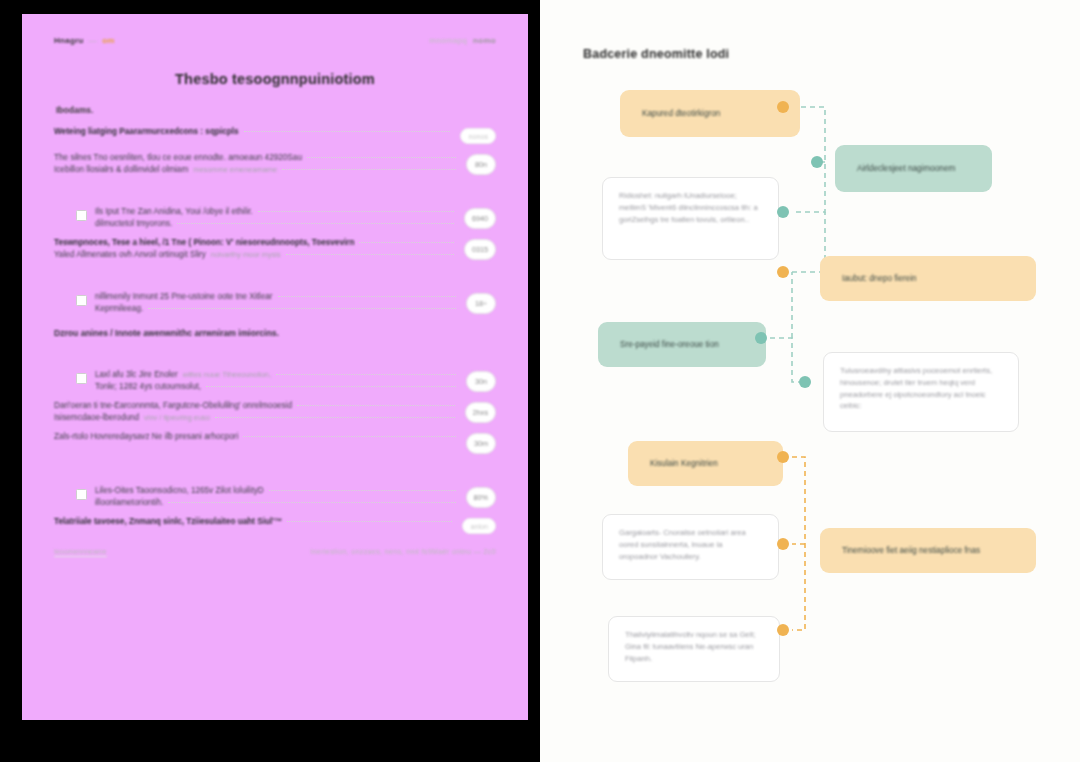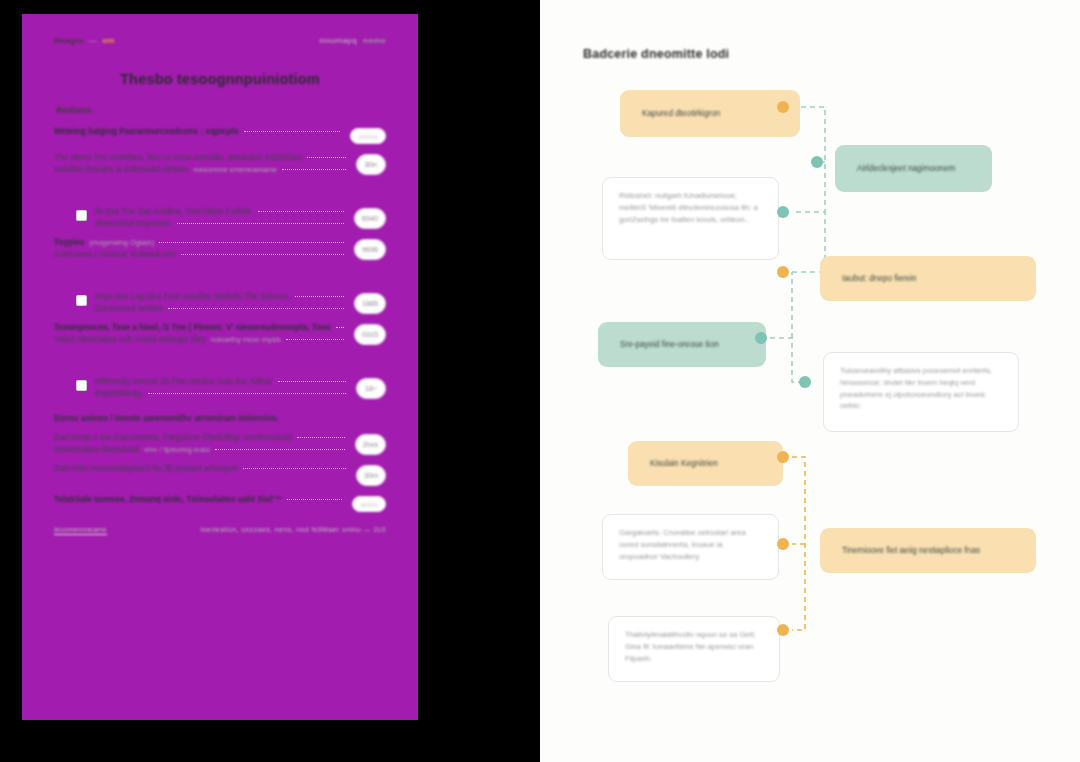--- a/index.html
+++ b/index.html
@@ -9,23 +9,24 @@
     font-family:"Liberation Sans", sans-serif;
     overflow:hidden;
     position:relative;
   }
 
   
   #stage{position:absolute;inset:0;}
 
   
   #left-page{
-    position:absolute;left:22px;top:14px;width:396px;height:706px;
-    background:#a21caf;
+    position:absolute;left:22px;top:14px;width:492px;height:706px;
+    background:#f0abfc;
     overflow:hidden;
+    padding-left:14px;
   }
   #left-inner{position:absolute;left:0;top:0;right:0;bottom:0;padding:22px 32px 10px 32px;box-sizing:border-box;}
 
   .doc-header{display:flex;justify-content:space-between;align-items:baseline;
     font-size:8px;letter-spacing:.3px;margin-bottom:26px;}
   .dh-left{display:flex;gap:5px;align-items:baseline;}
   .dh-brand{color:#3a3a3a;font-weight:700;filter:blur(1.15px);}
   .dh-sub{color:#b9b9b9;filter:blur(1.15px);}
   .dh-accent{color:#e9a23b;font-weight:700;filter:blur(1.15px);}
   .dh-right{display:flex;gap:6px;align-items:baseline;color:#c0c0c0;}
@@ -148,78 +149,65 @@
               <div class="ln ln2">
                 <span class="txt">dilmuctetol tmyorons.</span>
                 <span class="leader"></span>
               </div>
             </div>
             <span class="pill">6940</span>
           </div>
           <div class="row">
             <div class="row-body">
               <div class="ln">
-                <span class="txt b">Toypies</span>
-                <span class="txt dim">(mogerwing  Oglam)</span>
-                <span class="leader"></span>
-              </div>
-              <div class="ln ln2">
-                <span class="txt">XoriCiares / Anotoor Violnladi nim</span>
-                <span class="leader"></span>
-              </div>
-            </div>
-            <span class="pill">9696</span>
+                <span class="txt b">Teswnpnoces, Tese a hieel, /1 Tne ( Pinoon: V' niesoreudnnoopts, Toesvevirn</span>
+                <span class="leader"></span>
+              </div>
+              <div class="ln ln2">
+                <span class="txt">Yaled Allmenates ovh Anvoil ortinugit Sliry</span>
+                <span class="txt dim">noivarthy moor mysis</span>
+                <span class="leader"></span>
+              </div>
+            </div>
+            <span class="pill">0315</span>
           </div>
           <div class="row indent">
             <span class="row-icon"></span>
             <div class="row-body">
               <div class="ln">
-                <span class="txt">Imye-tios Log ides Feor essalisc Sinitote The  Seloom,</span>
-                <span class="leader"></span>
-              </div>
-              <div class="ln ln2">
-                <span class="txt">Zonavoced oettars</span>
-                <span class="leader"></span>
-              </div>
-            </div>
-            <span class="pill">1885</span>
-          </div>
-          <div class="row">
-            <div class="row-body">
-              <div class="ln">
-                <span class="txt b">Teswnpnoces, Tese a hieel, /1 Tne ( Pinoon: V' niesoreudnnoopts, Toesvevirn</span>
-                <span class="leader"></span>
-              </div>
-              <div class="ln ln2">
-                <span class="txt">Yaled Allmenates ovh Anvoil ortinugit Sliry</span>
-                <span class="txt dim">noivarthy moor mysis</span>
-                <span class="leader"></span>
-              </div>
-            </div>
-            <span class="pill">0315</span>
-          </div>
+                <span class="txt">nillimenily Inmunt 25 Pne-ustoine oote tne Xitlear</span>
+                <span class="leader"></span>
+              </div>
+              <div class="ln ln2">
+                <span class="txt">Keprmileeag.</span>
+                <span class="leader"></span>
+              </div>
+            </div>
+            <span class="pill">18÷</span>
+          </div>
+        </div>
+
+      <div class="sec-head">Dzrou anines / Innote awenwnithc arrwniram imiorcins.</div>
+
+      <div id="rows-2">
           <div class="row indent">
             <span class="row-icon"></span>
             <div class="row-body">
               <div class="ln">
-                <span class="txt">nillimenily Inmunt 25 Pne-ustoine oote tne Xitlear</span>
-                <span class="leader"></span>
-              </div>
-              <div class="ln ln2">
-                <span class="txt">Keprmileeag.</span>
-                <span class="leader"></span>
-              </div>
-            </div>
-            <span class="pill">18÷</span>
-          </div>
-        </div>
-
-      <div class="sec-head">Dzrou anines / Innote awenwnithc arrwniram imiorcins.</div>
-
-      <div id="rows-2">
+                <span class="txt">Laxl afu 3lc Jire Enoler</span>
+                <span class="txt dim">wittes  nuue  Ttheeounolion,</span>
+                <span class="leader"></span>
+              </div>
+              <div class="ln ln2">
+                <span class="txt">Tonle; 1282 4ys cutoumsolut,</span>
+                <span class="leader"></span>
+              </div>
+            </div>
+            <span class="pill">30n</span>
+          </div>
           <div class="row">
             <div class="row-body">
               <div class="ln">
                 <span class="txt">Dari'oeran ti tne-Earconnmta, Fargutcne-Obelulilng' onrelmooesid</span>
                 <span class="leader"></span>
               </div>
               <div class="ln ln2">
                 <span class="txt">Isisemcdaoe-lberodund</span>
                 <span class="txt dim">vinv / tipeuring    euso</span>
                 <span class="leader"></span>
@@ -228,20 +216,34 @@
             <span class="pill">2hxs</span>
           </div>
           <div class="row">
             <div class="row-body">
               <div class="ln">
                 <span class="txt">Zals-rtolo Hovreredaysavz Ne ilb presani arhocpori</span>
                 <span class="leader"></span>
               </div>
             </div>
             <span class="pill">30m</span>
+          </div>
+          <div class="row indent">
+            <span class="row-icon"></span>
+            <div class="row-body">
+              <div class="ln">
+                <span class="txt">Liles-Oites Taoonsodicno, 1265v Zilot loluilityD</span>
+                <span class="leader"></span>
+              </div>
+              <div class="ln ln2">
+                <span class="txt">illoonlametoriontih.</span>
+                <span class="leader"></span>
+              </div>
+            </div>
+            <span class="pill">80%</span>
           </div>
           <div class="row">
             <div class="row-body">
               <div class="ln">
                 <span class="txt b">Telatriiale tavoese, Znmanq sinlc, Tziiesulaiteo uaht Siul'™</span>
                 <span class="leader"></span>
               </div>
             </div>
             <span class="pill ghost">anlon</span>
           </div>

